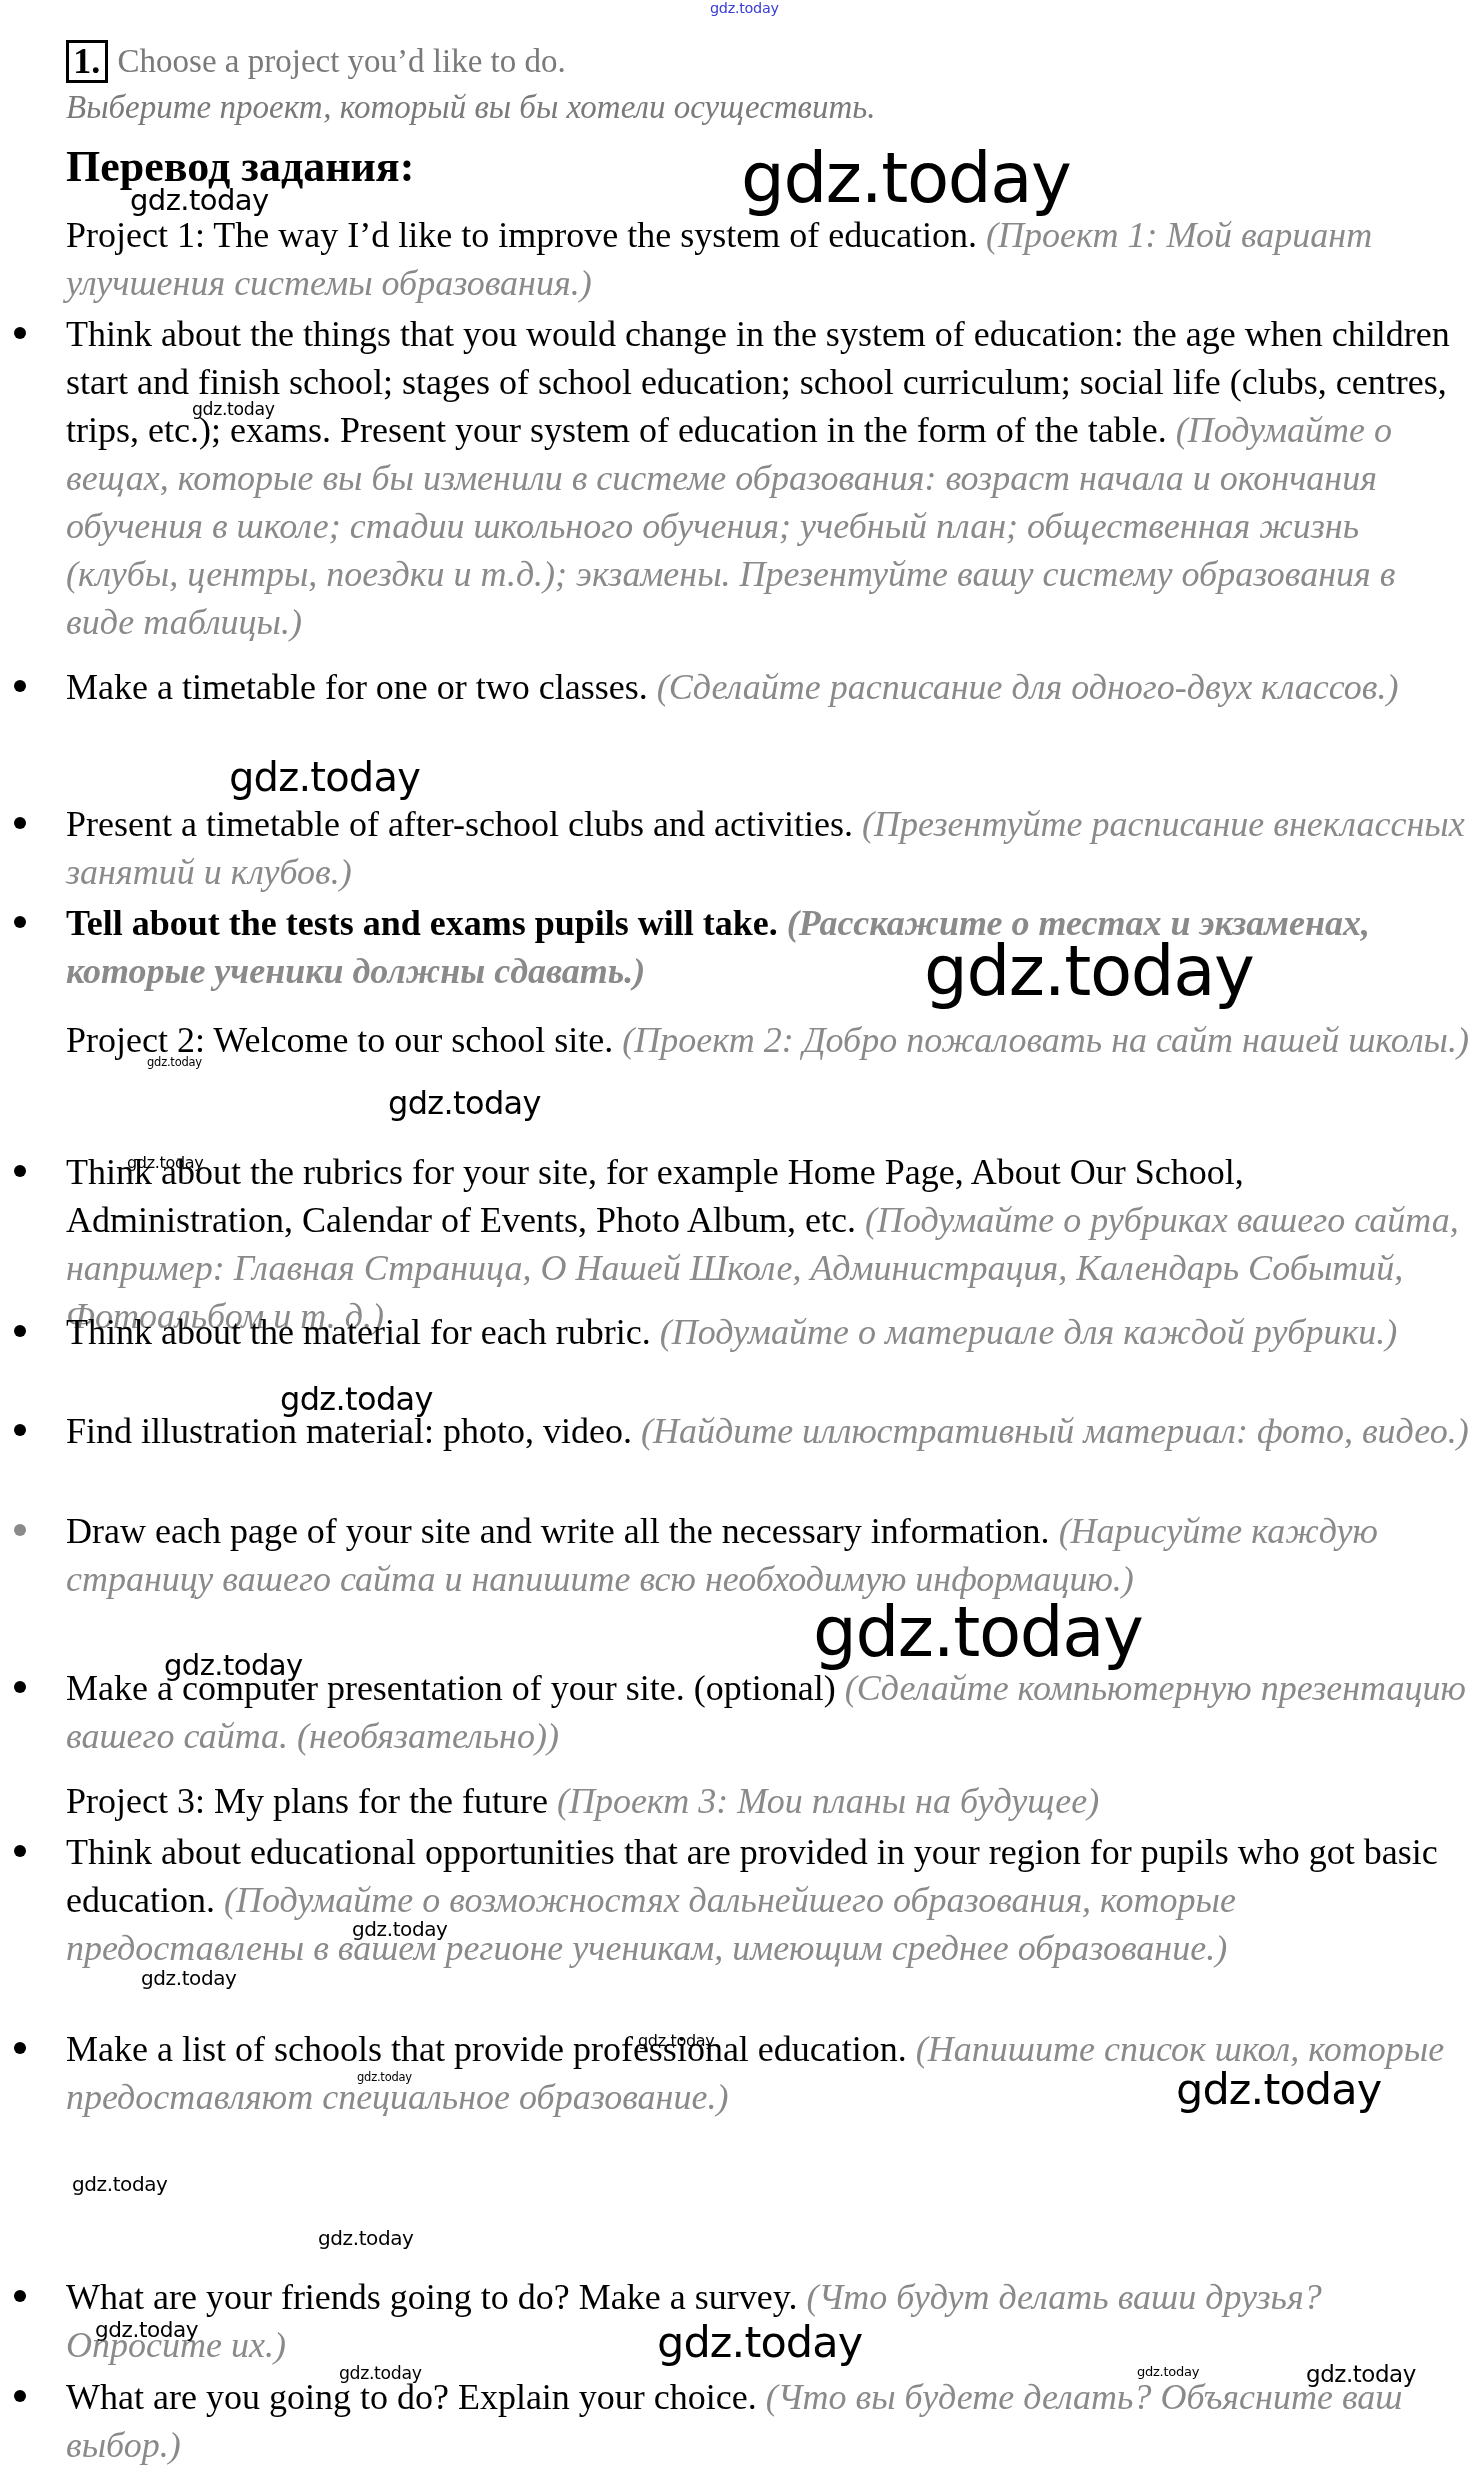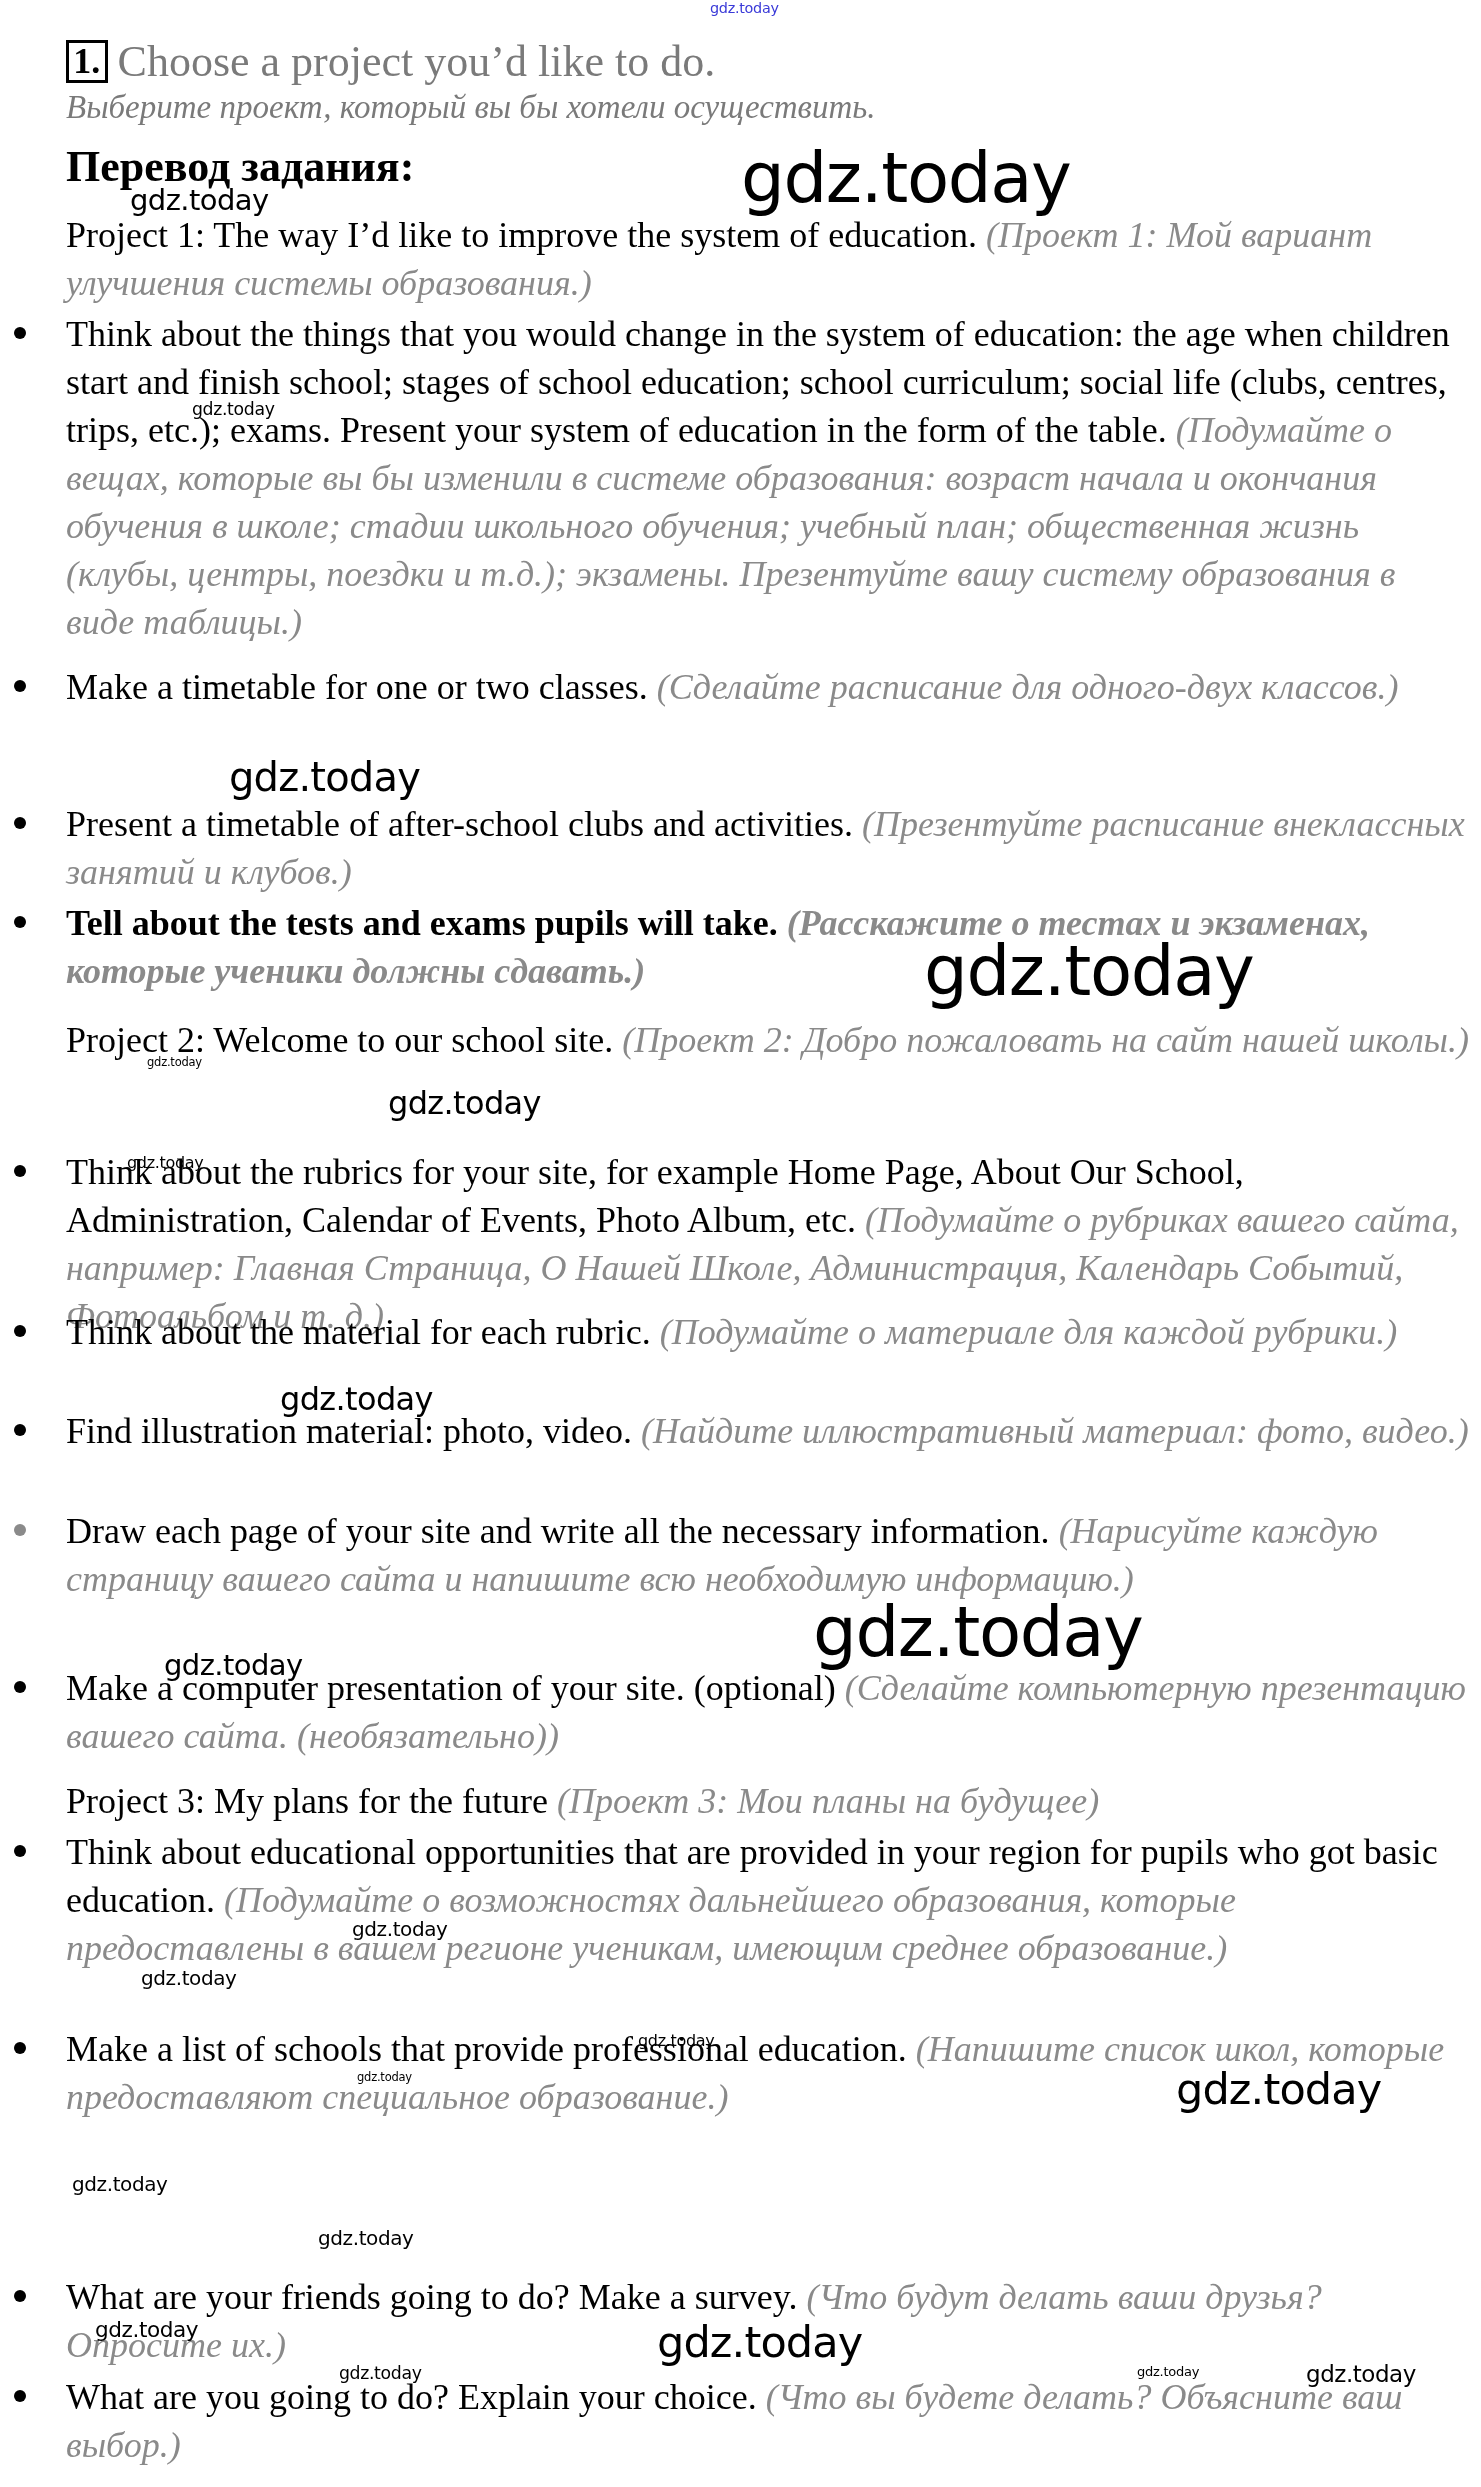--- a/index.html
+++ b/index.html
@@ -7,21 +7,21 @@
          font-family:"Liberation Serif", serif; color:#000; }
   .page { position:absolute; left:0; top:0; width:1339px; height:2487px; }
 
   .wm { position:absolute; font-family:"DejaVu Sans", sans-serif; color:#000;
         white-space:nowrap; letter-spacing:-0.02em; line-height:1; z-index:5; }
   .wm.top { color:#3a3ad8; }
 
   .task-head { position:absolute; left:66px; top:36px; font-size:35px; line-height:45px; }
   .num-box { display:inline-block; border:3.6px solid #000; font-weight:bold; color:#000;
              padding:0 4.3px; line-height:37px; font-size:36px; margin-right:10px; vertical-align:middle; }
-  .task-en { color:#7a7a7a; font-size:44px; vertical-align:middle; }
+  .task-en { color:#7a7a7a; font-size:33px; vertical-align:middle; }
   .task-ru { position:absolute; left:66px; top:85px; font-size:33px; line-height:45px;
              font-style:italic; color:#7a7a7a; }
 
   .tr-title { position:absolute; left:66px; top:144px; font-size:44px; font-weight:bold; line-height:45px; }
 
   .block { position:absolute; left:66px; width:1405px; font-size:36px; line-height:48px; }
   .block .ru { font-style:italic; color:#8a8a8a; }
   .bullet { position:absolute; left:-52px; top:17.3px; width:12.2px; height:12.2px; border-radius:50%; background:#000; }
   .bullet.grey { background:#8a8a8a; }
 </style>

